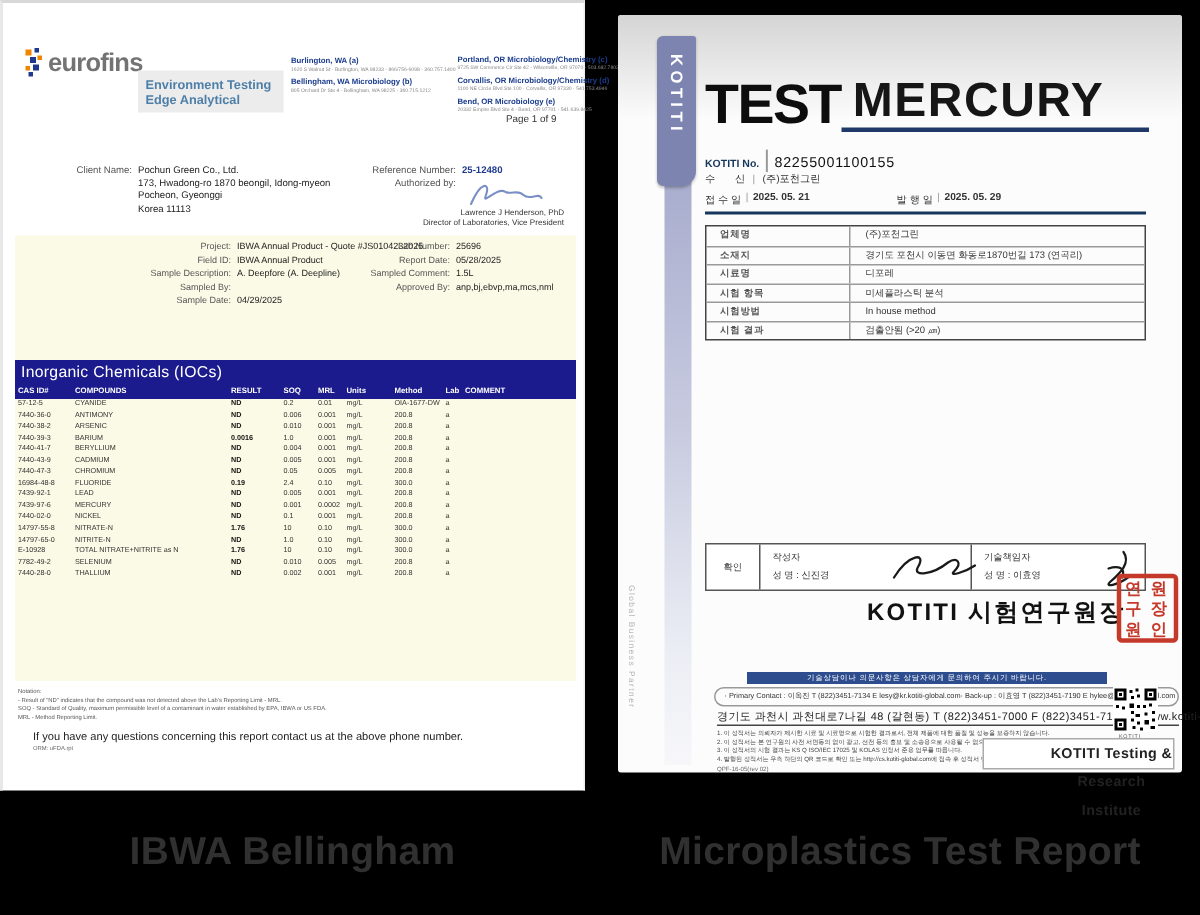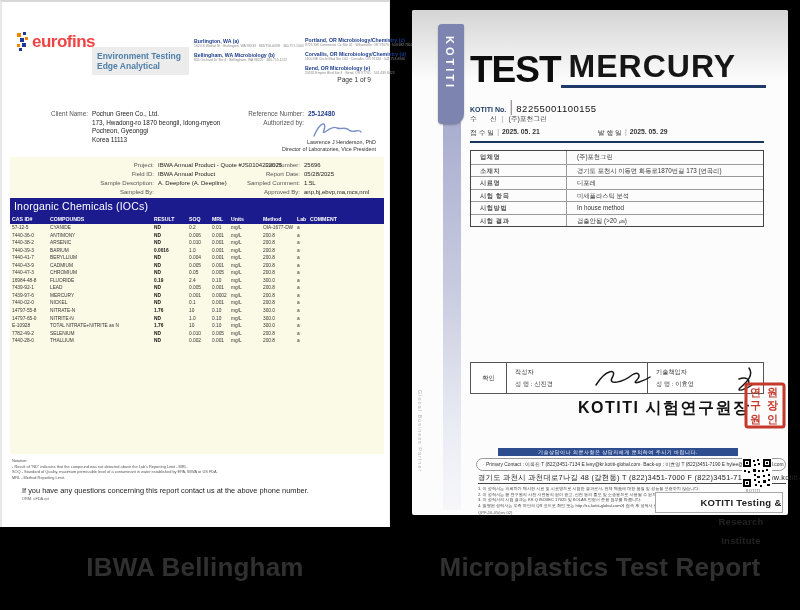--- a/index.html
+++ b/index.html
@@ -3,29 +3,29 @@
 <meta charset="utf-8">
 <style>
   * { margin:0; padding:0; box-sizing:border-box; }
   html,body { width:800px; height:610px; }
   body { position:relative; background:#000; font-family:"Liberation Sans",sans-serif; overflow:hidden; -webkit-text-size-adjust:none; }
   .abs { position:absolute; }
 
   
   .doc-left { left:0; top:0; width:390px; height:527px; background:#fff;
               border-top:2px solid #d8d8d8; border-left:2px solid #e8e8e8; border-right:1px solid #eee; }
-  .brand { font-size:17px; font-weight:bold; color:#ef4444; letter-spacing:-0.5px; }
+  .brand { font-size:17px; font-weight:bold; color:#737373; letter-spacing:-0.5px; }
   .divbox { background:#ececec; color:#4d7fa8; font-weight:bold; font-size:8.5px; line-height:10px; padding:4px 5px; }
   .loc-city { font-size:5.2px; font-weight:bold; color:#1a3c8c; line-height:6.4px; white-space:nowrap; }
   .loc-det  { font-size:3.4px; color:#888; line-height:5.4px; white-space:nowrap; }
   .kv { display:flex; line-height:8.6px; font-size:6.4px; }
   .kv .k { color:#555; text-align:right; flex:none; }
   .kv .v { color:#222; margin-left:4px; white-space:nowrap; }
   .yellow { background:#fbfae6; }
-  .ioc-band1 { background:#1b1b8e; color:#fff; font-size:10.5px; line-height:16px; padding-left:4px; letter-spacing:0.2px; }
+  .ioc-band1 { background:#1b1b8e; color:#fff; font-size:10.5px; line-height:16px; padding-left:4px; letter-spacing:0.2px;margin-top:42px; }
   .ioc-band2 { background:#1b1b8e; color:#fff; display:flex; font-size:5.2px; font-weight:bold; line-height:10px; }
   .ioc-row { display:flex; font-size:4.8px; line-height:7.55px; color:#333; }
   .c1{width:40px;padding-left:2px;} .c2{width:104px;} .c3{width:35px;} .c4{width:23px;}
   .c5{width:19px;} .c6{width:32px;} .c7{width:34px;} .c8{width:13px;} .c9{flex:1;}
   .ioc-row .c3 { font-weight:bold; color:#111; }
   .nota { font-size:3.9px; color:#555; line-height:5.6px; white-space:nowrap; }
 
   
   .doc-right { left:412px; top:10px; width:376px; height:505px; background:#fcfcfc; border-radius:2px; }
   .top-shade { left:0; top:0; width:100%; height:70px; background:linear-gradient(#c7c7c7, rgba(252,252,252,0)); opacity:.75; border-radius:2px 2px 0 0; }

